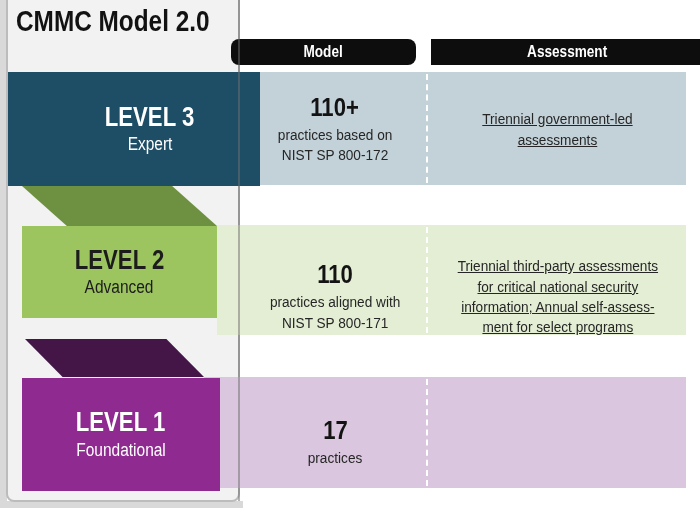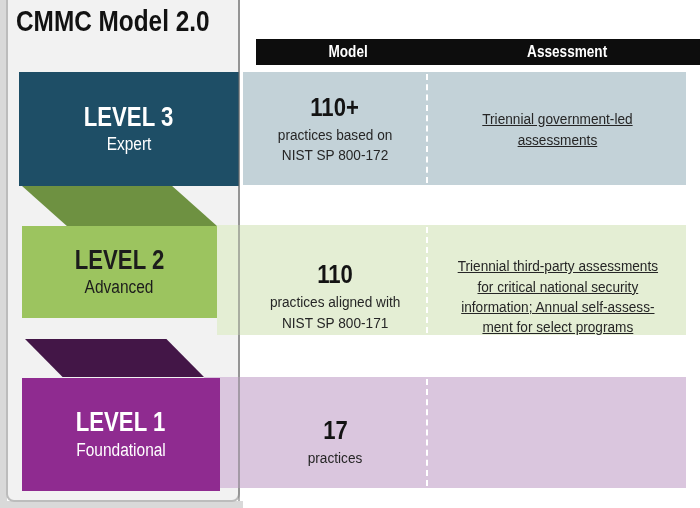--- a/index.html
+++ b/index.html
@@ -36,32 +36,32 @@
   
   .ribbon { position:absolute; z-index:15; }
   .ribbon-2 { left:22px; top:186px; width:195px; height:40px; clip-path:polygon(0 0, 77% 0, 100% 100%, 23% 100%); }
   .ribbon-1 { left:25px; top:339px; width:179px; height:38px; clip-path:polygon(0 0, 79% 0, 100% 100%, 21% 100%); }
 
   
   .levelbox {
     position:absolute; z-index:20; display:flex; flex-direction:column;
     align-items:center; justify-content:center; text-align:center;
   }
-  .box-3 { left:19px; top:72px;  width:220px; height:114px; }
+  .box-3 { left:8px; top:72px;  width:220px; height:114px;padding-left:32px; }
   .box-2 { left:22px; top:226px; width:195px; height:92px; }
   .box-1 { left:22px; top:378px; width:198px; height:113px; }
   .level-name { font-size:27px; font-weight:800; line-height:1.05; transform:scaleX(0.82); }
   .level-sub  { font-size:18px; margin-top:3px; transform:scaleX(0.86); }
 
   
   .hdr {
     position:absolute; top:39px; height:26px; z-index:20;
     display:flex; align-items:center; justify-content:center;
   }
-  .hdr-model  { left:256px; width:185px; }
+  .hdr-model  { left:231px; width:185px;border-radius:8px; }
   .hdr-assess { left:431px; width:273px; }
   .hdr span { font-size:16px; font-weight:700; transform:scaleX(0.85); }
 
   
   .cell {
     position:absolute; z-index:20; display:flex; flex-direction:column;
     align-items:center; justify-content:center; text-align:center; color:#262626;
   }
   .model-cell  { left:243px; width:184px; }
   .assess-cell { left:429px; width:257px;text-decoration:underline; }

